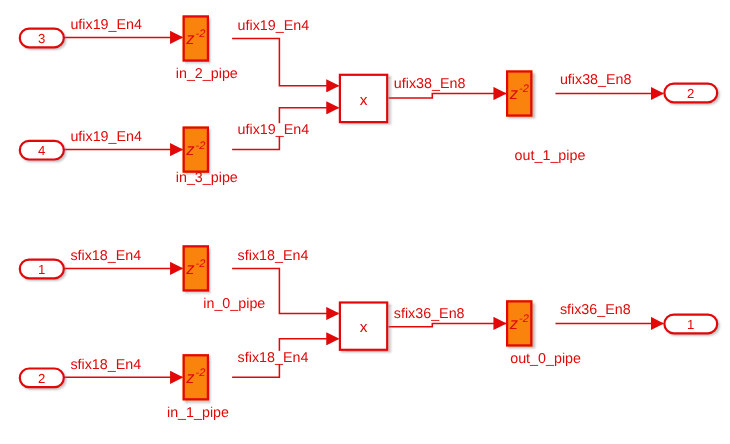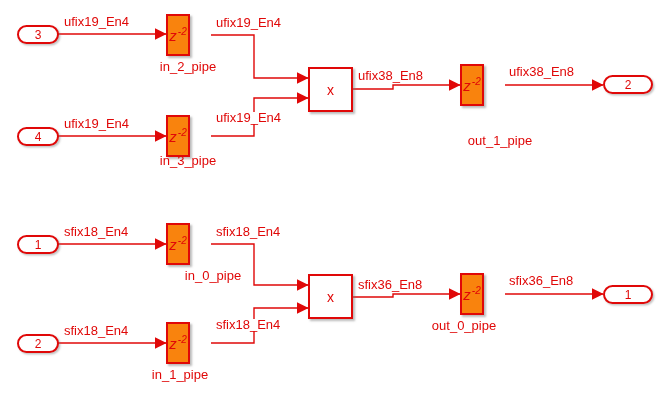--- a/index.html
+++ b/index.html
@@ -135,20 +135,20 @@
   <div class="sig" style="left:215px;top:319px;">sfix18_En4</div>
 
   <div class="mult" style="left:308px;top:274px;">
     <span>x</span>
   </div>
   <div class="sig" style="left:357px;top:279px;">sfix36_En8</div>
 
   <div class="delay" style="left:460px;top:273px;">
     <span class="zglyph"><span>z</span><sup>-2</sup></span>
   </div>
-  <div class="blk-name" style="left:464px;top:319px;">out_0_pipe</div>
+  <div class="blk-name" style="left:496px;top:319px;">out_0_pipe</div>
   <div class="sig" style="left:508px;top:275px;">sfix36_En8</div>
 
   <div class="ioport outport" style="left:603px;top:285px;">
     <span>1</span>
   </div>
 
 </div>
 
 </body></html>

